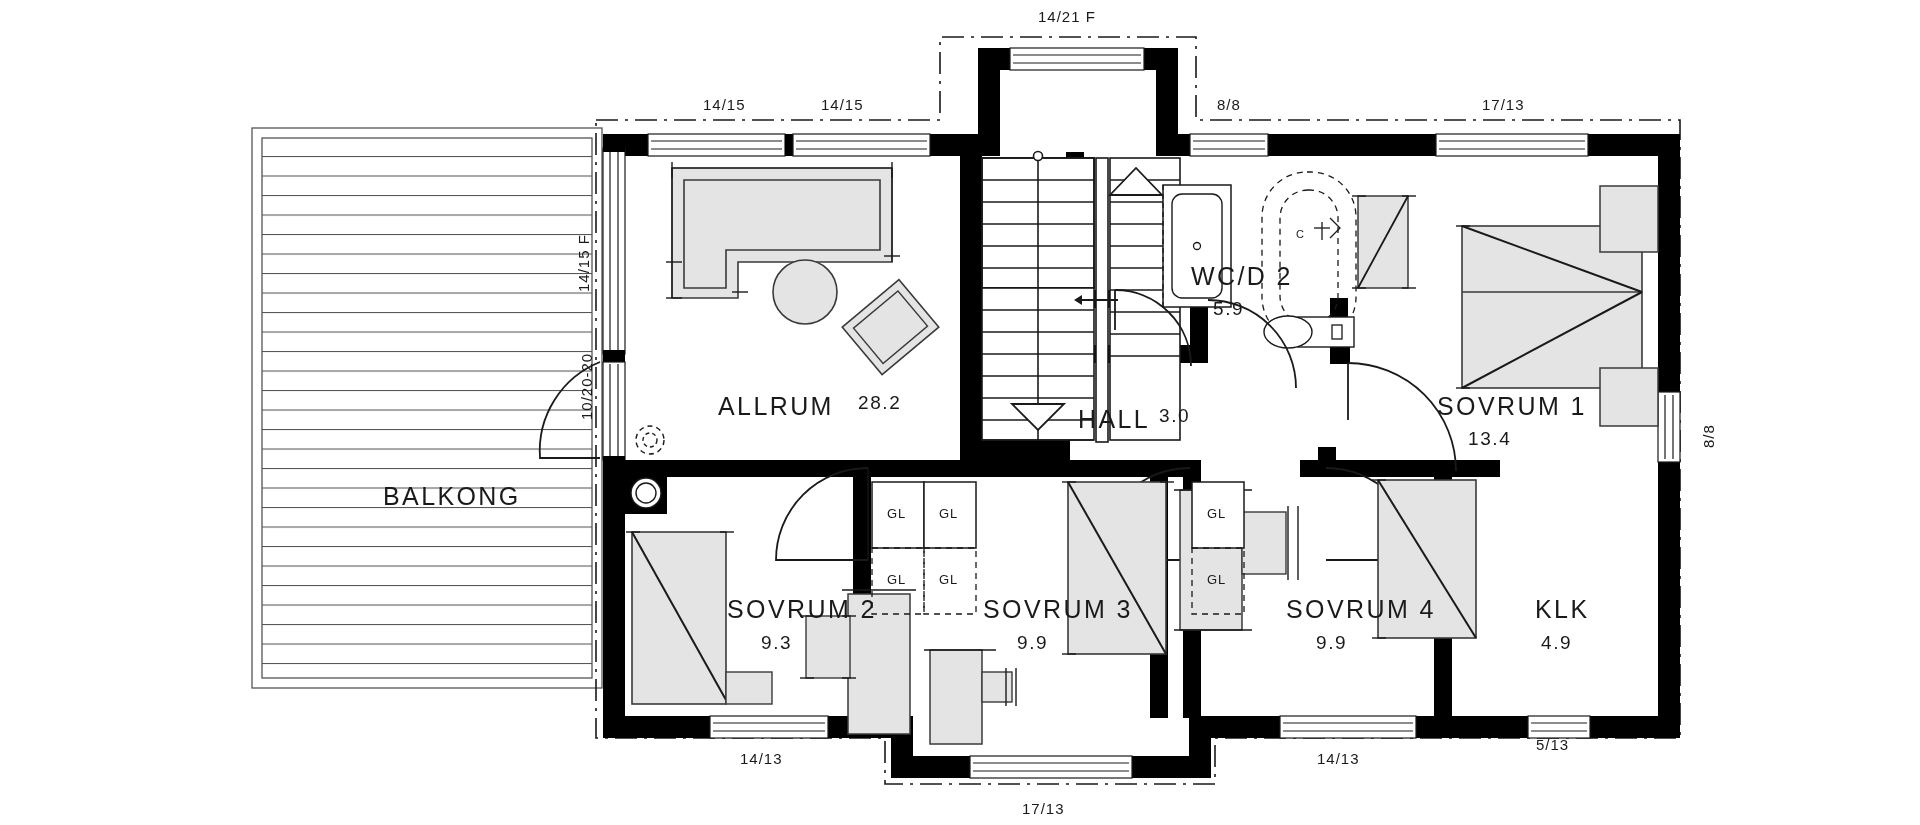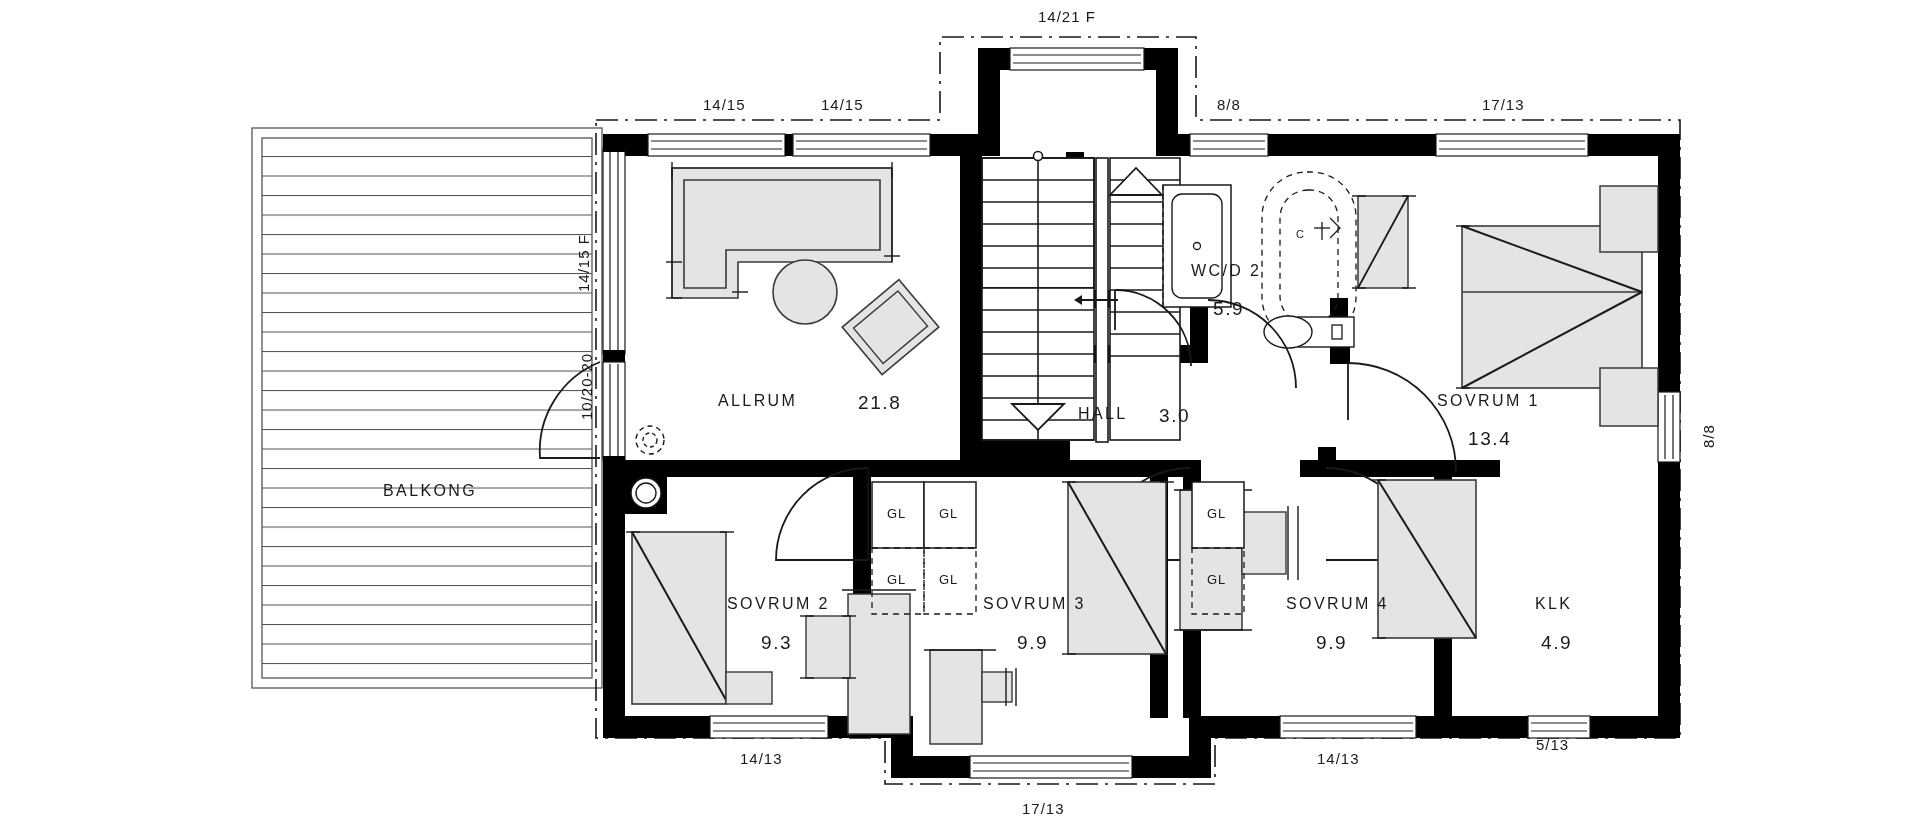--- a/index.html
+++ b/index.html
@@ -28,21 +28,21 @@
   }
   .lbl {
     position: absolute;
     color: #1a1a1a;
     font-family: "Liberation Sans", sans-serif;
     letter-spacing: 1.6px;
     white-space: nowrap;
     user-select: none;
   }
   .room-name {
-    font-size: 16px;
+    font-size: 25px;
     letter-spacing: 2.4px;
   }
   .room-area {
     font-size: 19px;
     letter-spacing: 1.6px;
   }
   .dim {
     font-size: 15px;
     letter-spacing: 1.0px;
   }
@@ -448,21 +448,21 @@
     <g stroke="#1a1a1a" stroke-width="1.2">
       <line x1="672" y1="168" x2="672" y2="298"></line>
       <line x1="892" y1="168" x2="892" y2="262"></line>
       <line x1="672" y1="168" x2="892" y2="168"></line>
     </g>
   </svg>
 
   <div class="lbl room-name" style="left:383px; top:482px;">BALKONG</div>
 
   <div class="lbl room-name" style="left:718px; top:392px;">ALLRUM</div>
-  <div class="lbl room-area" style="left:858px; top:392px;">21.8</div>
+  <div class="lbl room-area" style="left:858px; top:392px;">28.2</div>
 
   <div class="lbl room-name" style="left:1078px; top:405px;">HALL</div>
   <div class="lbl room-area" style="left:1159px; top:405px;">3.0</div>
 
   <div class="lbl room-name" style="left:1191px; top:262px;">WC/D 2</div>
   <div class="lbl room-area" style="left:1213px; top:298px;">5.9</div>
 
   <div class="lbl room-name" style="left:1437px; top:392px;">SOVRUM 1</div>
   <div class="lbl room-area" style="left:1468px; top:428px;">13.4</div>
 

